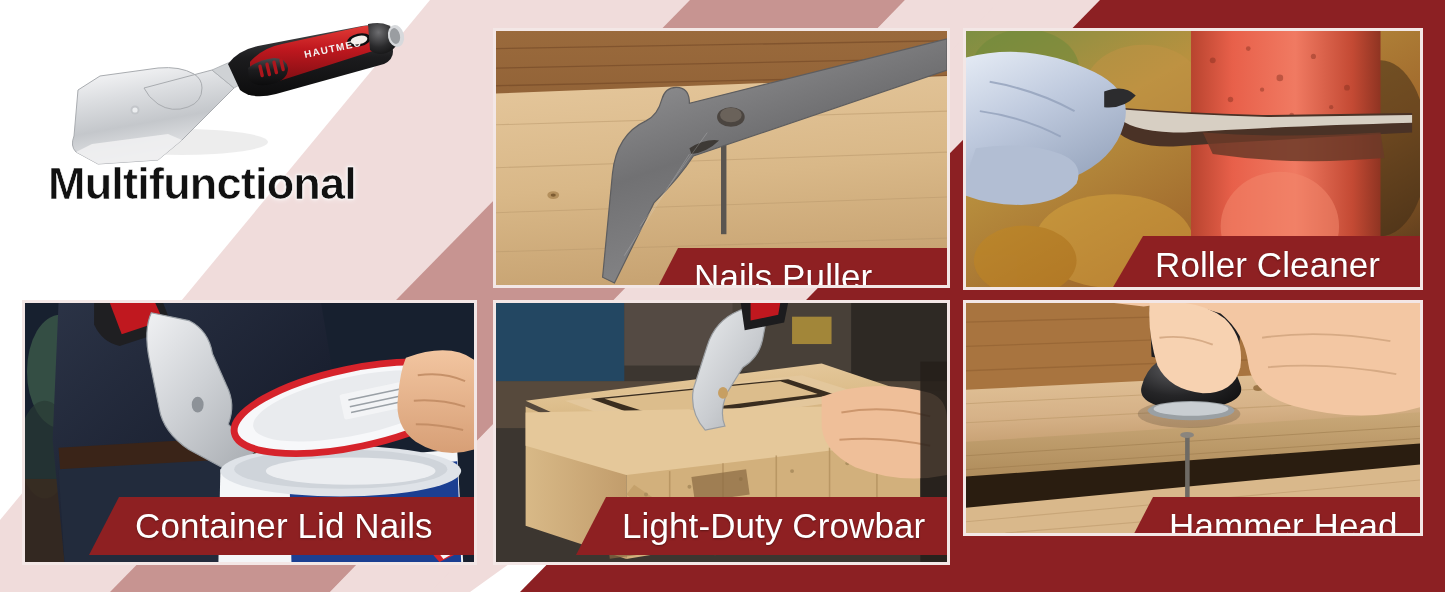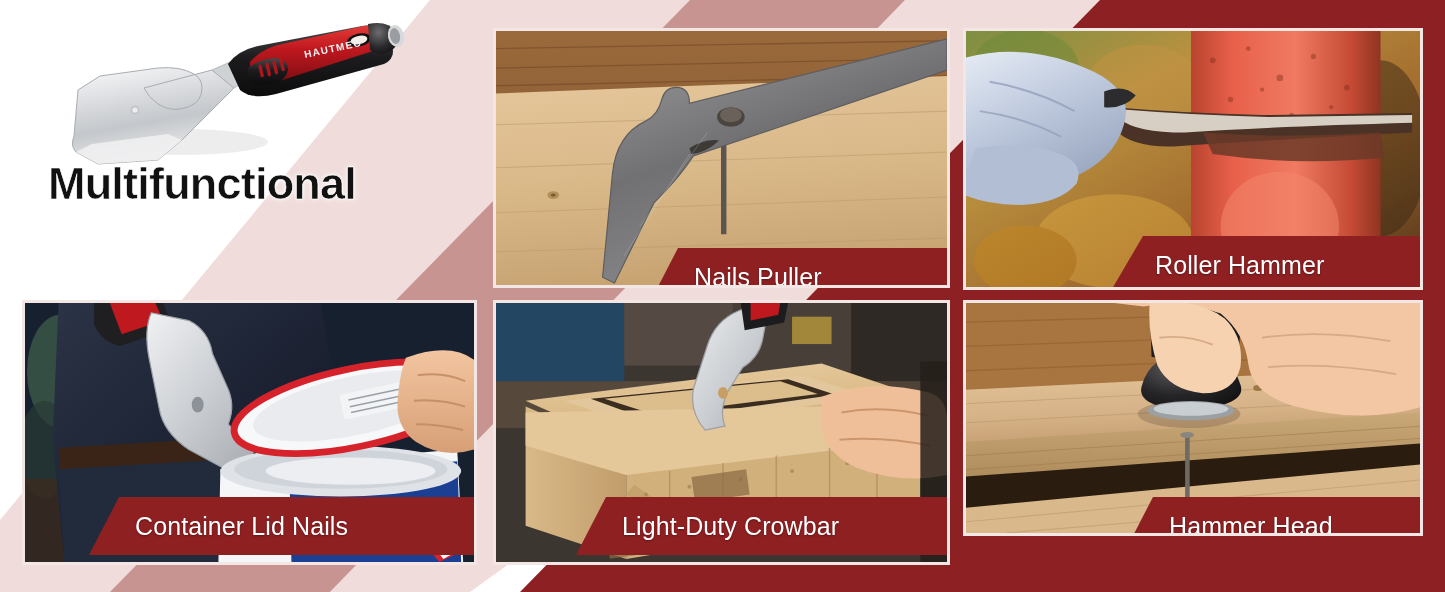--- a/index.html
+++ b/index.html
@@ -29,21 +29,21 @@
   .photo { position: absolute; inset: 0; overflow: hidden; }
   .photo-svg { position: absolute; left: 0; top: 0; width: 100%; height: 100%; }
 
   
   .ribbon {
     position: absolute;
     height: 58px;
     display: flex;
     align-items: center;
     color: #ffffff;
-    font-size: 25px;
+    font-size: 35px;
     font-weight: 400;
     letter-spacing: 0.1px;
     white-space: nowrap;
     padding-left: 46px;
     padding-right: 16px;
     background: #8e2022;
     clip-path: polygon(30px 0, 100% 0, 100% 100%, 0 100%);
     text-shadow: 0 1px 2px rgba(0,0,0,0.35);
   }
   .ribbon.wide-notch { clip-path: polygon(34px 0, 100% 0, 100% 100%, 0 100%); }
@@ -270,21 +270,21 @@
         <path d="M10 120 Q58 112 96 126 Q120 136 112 156 Q96 176 56 178
                  Q20 178 -6 166 Z" fill="#b2bed3"></path>
         <g stroke="#93a1bb" stroke-width="2" fill="none" opacity="0.8">
           <path d="M24 52 Q70 60 110 82"></path>
             <path d="M14 82 Q58 88 96 108"></path>
         </g>
         <path d="M140 62 Q160 54 172 66 Q160 80 140 78 Z" fill="#2c2c2e"></path>
       </svg>
     </div>
     <div class="ribbon wide-notch" style="left:143px; top:205px; width:340px;">
-      <span>Roller Hammer</span>
+      <span>Roller Cleaner</span>
     </div>
   </div>
 
   <div class="tile" style="left:22px; top:300px; width:455px; height:265px;">
     <div class="photo">
       <svg class="photo-svg" viewBox="0 0 455 265" preserveAspectRatio="none">
         <defs>
           <linearGradient id="shirtG" x1="0" y1="0" x2="1" y2="1">
             <stop offset="0%" stop-color="#2b3346"></stop>
               <stop offset="60%" stop-color="#1a2030"></stop>

